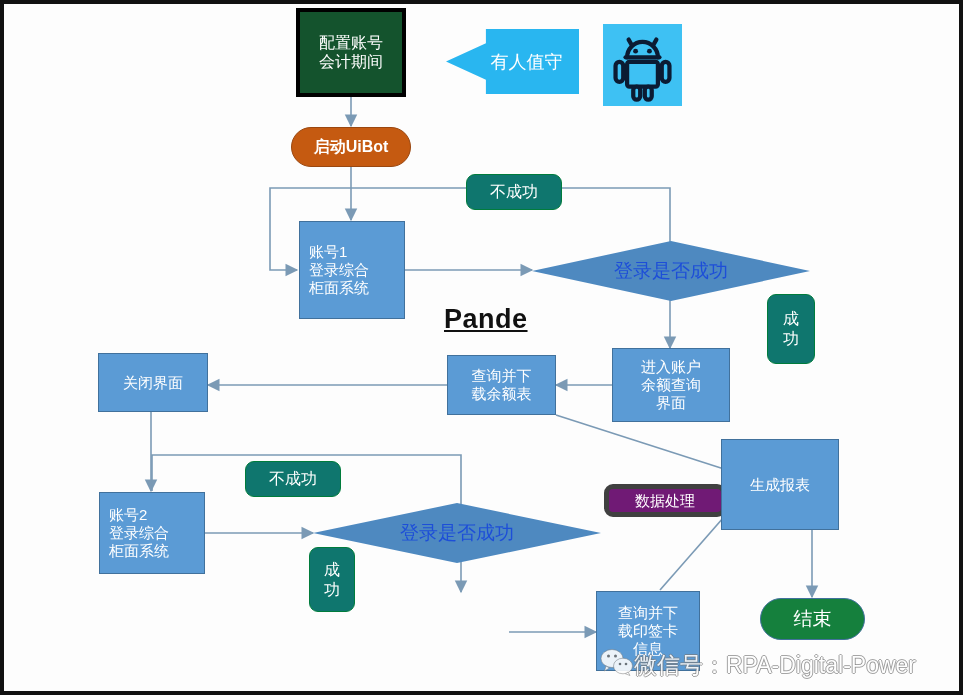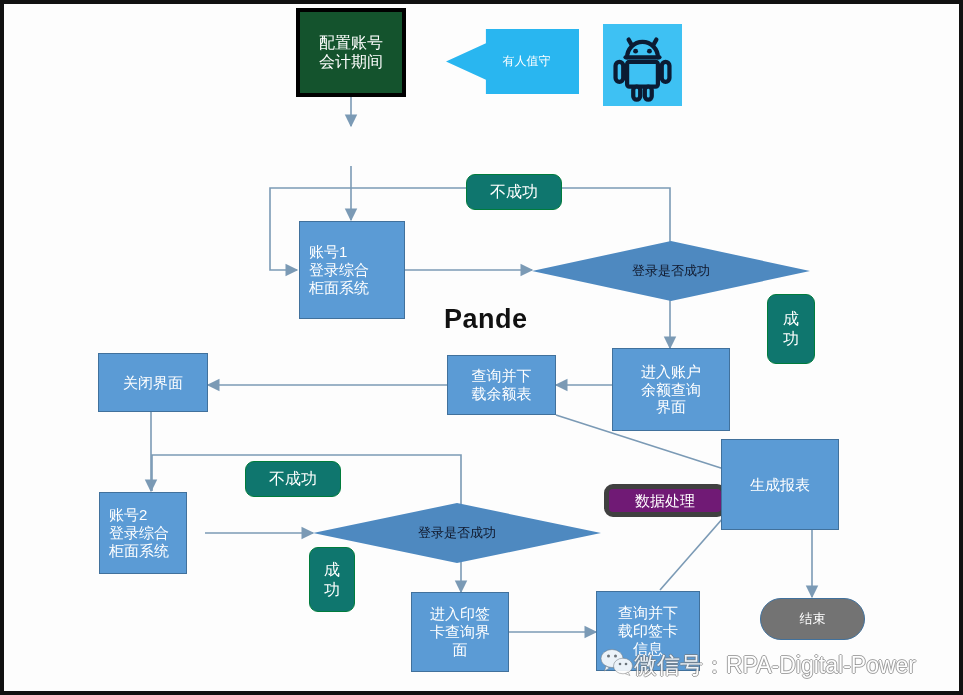--- a/index.html
+++ b/index.html
@@ -71,24 +71,24 @@
   .start {
     background: #C55A11;
     border: 1px solid #9A4710;
     border-radius: 22px;
     font-size: 16px;
     font-weight: 600;
   }
 
   
   .end {
-    background: #737373;
+    background: #15803d;
     border: 1px solid #41719C;
     border-radius: 22px;
-    font-size: 13px;
+    font-size: 19px;
   }
 
   
   .pill-green {
     background: #0f766e;
     border: 1px solid #007C3C;
     border-radius: 9px;
     font-size: 16px;
   }
   .pill-green.vertical {
@@ -103,22 +103,22 @@
     border-radius: 9px;
     font-size: 15px;
   }
 
   
   .diamond {
     position: absolute;
     display: flex;
     align-items: center;
     justify-content: center;
-    color: #0f172a;
-    font-size: 13px;
+    color: #1d4ed8;
+    font-size: 19px;
   }
   .diamond .dshape {
     position: absolute;
     left: 0; top: 0;
     width: 100%; height: 100%;
     background: #4E89C0;
     clip-path: polygon(50% 0, 100% 50%, 50% 100%, 0 50%);
   }
   .diamond .dlabel {
     position: relative;
@@ -136,21 +136,21 @@
     position: absolute;
     left: 0; top: 0;
     width: 100%; height: 100%;
     background: #29B6F0;
     clip-path: polygon(30% 0, 100% 0, 100% 100%, 30% 100%, 30% 78%, 0 50%, 30% 22%);
   }
   .arrow-callout .alabel {
     position: relative;
     z-index: 2;
     color: #ffffff;
-    font-size: 12px;
+    font-size: 18px;
     padding-left: 28px;
   }
 
   
   .android-tile {
     position: absolute;
     background: #3EC1F3;
     border: 1px solid #3EC1F3;
   }
 
@@ -250,63 +250,61 @@
         <rect x="15" y="46" width="10" height="26" rx="5" fill="#3EC1F3"></rect>
         <rect x="75" y="46" width="10" height="26" rx="5" fill="#3EC1F3"></rect>
         <rect x="38" y="78" width="9" height="17" rx="4.5" fill="#3EC1F3"></rect>
         <rect x="53" y="78" width="9" height="17" rx="4.5" fill="#3EC1F3"></rect>
       </g>
       <circle cx="41" cy="32" r="3.2" fill="#0B1B33"></circle>
       <circle cx="59" cy="32" r="3.2" fill="#0B1B33"></circle>
     </svg>
   </div>
 
+  <div class="node start" style="left:291px; top:127px; width:120px; height:40px;">启动UiBot</div>
 
   <div class="node pill-green" style="left:466px; top:174px; width:96px; height:36px;">不成功</div>
 
   <div class="node proc left-align" style="left:299px; top:221px; width:106px; height:98px;">账号1
 登录综合
 柜面系统</div>
 
   <div class="diamond" style="left:532px; top:241px; width:278px; height:60px;">
     <div class="dshape"></div>
     <div class="dlabel">登录是否成功</div>
   </div>
 
-  <div class="plain-label" style="left:444px; top:304px;">Pande</div>
+  <div class="plain-label" style="left:444px; top:304px;text-decoration:underline;">Pande</div>
 
   <div class="node pill-green vertical" style="left:767px; top:294px; width:48px; height:70px;">成
 功</div>
 
-  <div class="node proc" style="left:612px; top:348px; width:118px; height:83px;text-align:center;">进入账户
+  <div class="node proc" style="left:612px; top:348px; width:118px; height:74px;text-align:center;">进入账户
 余额查询
 界面</div>
 
   <div class="node proc" style="left:447px; top:355px; width:109px; height:60px;">查询并下
 载余额表</div>
 
   <div class="node proc" style="left:98px; top:353px; width:110px; height:59px;">关闭界面</div>
 
   <div class="node pill-green" style="left:245px; top:461px; width:96px; height:36px;">不成功</div>
 
-  <div class="node proc left-align" style="left:99px; top:492px; width:88px; height:82px;">账号2
+  <div class="node proc left-align" style="left:99px; top:492px; width:106px; height:82px;">账号2
 登录综合
 柜面系统</div>
 
   <div class="diamond" style="left:313px; top:503px; width:288px; height:60px;">
     <div class="dshape"></div>
     <div class="dlabel">登录是否成功</div>
   </div>
 
   <div class="node pill-green vertical" style="left:309px; top:547px; width:46px; height:65px;">成
 功</div>
 
-  <div class="node proc" style="left:411px; top:592px; width:98px; height:80px;">进入印签
-卡查询界
-面</div>
 
   <div class="node proc" style="left:596px; top:591px; width:104px; height:80px;">查询并下
 载印签卡
 信息</div>
 
   <div class="node pill-yellow" style="left:604px; top:484px; width:122px; height:33px;">数据处理</div>
 
   <div class="node proc" style="left:721px; top:439px; width:118px; height:91px;">生成报表</div>
 
   <div class="node end" style="left:760px; top:598px; width:105px; height:42px;">结束</div>

